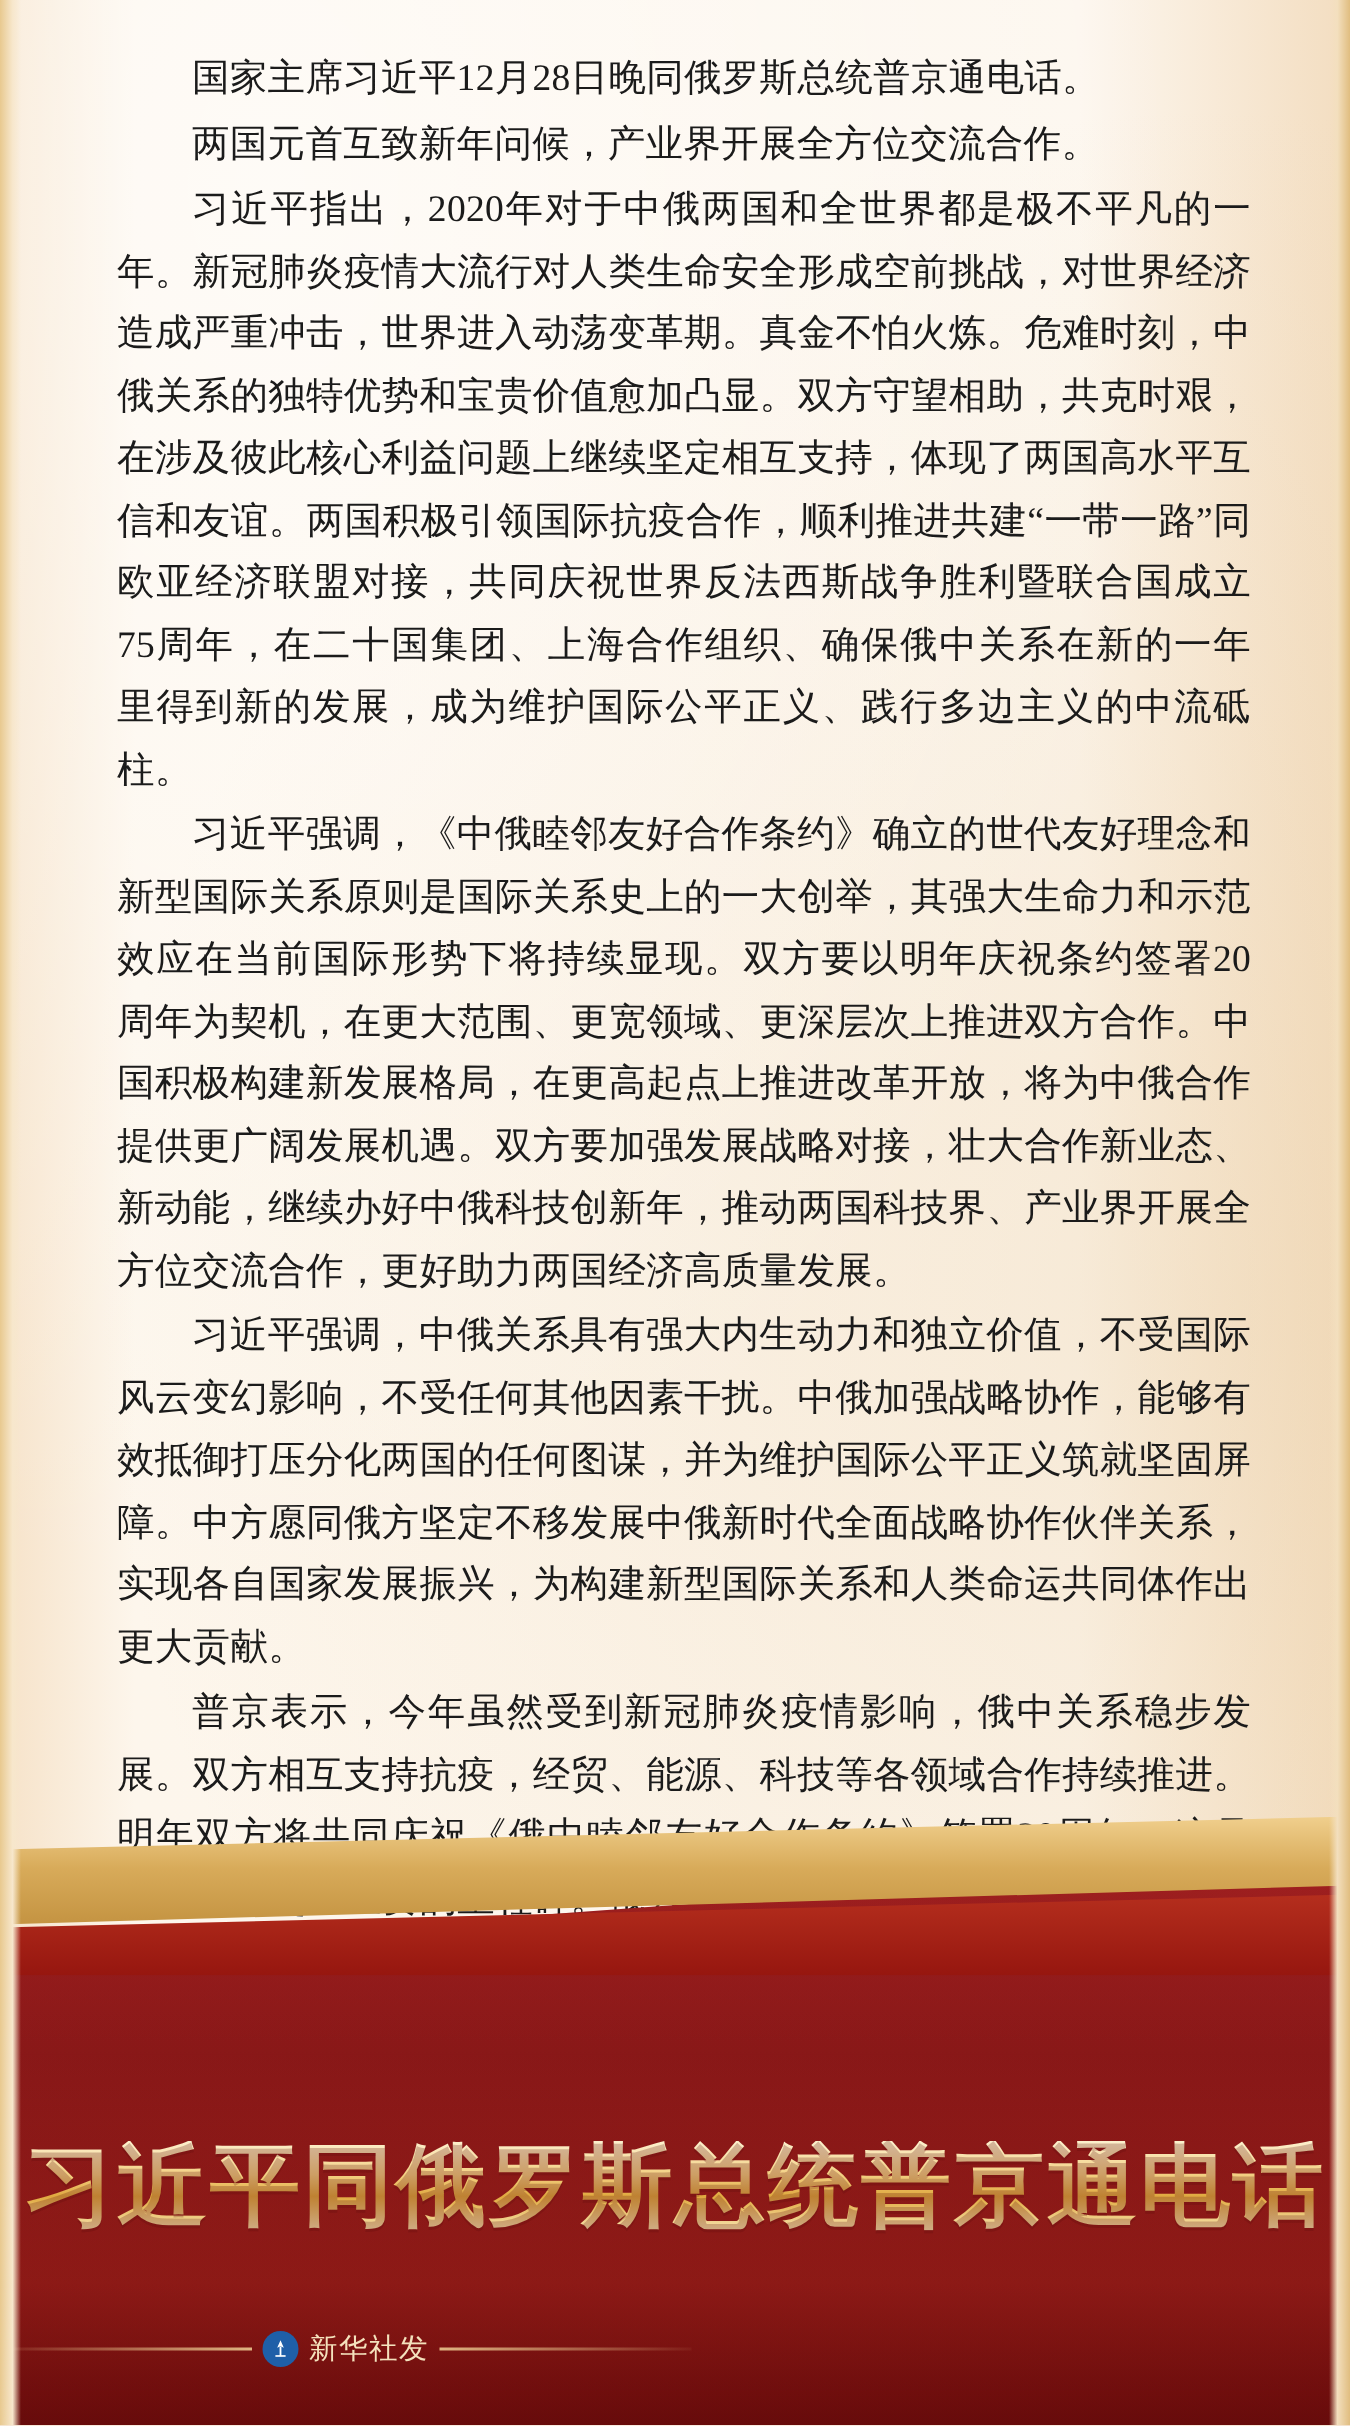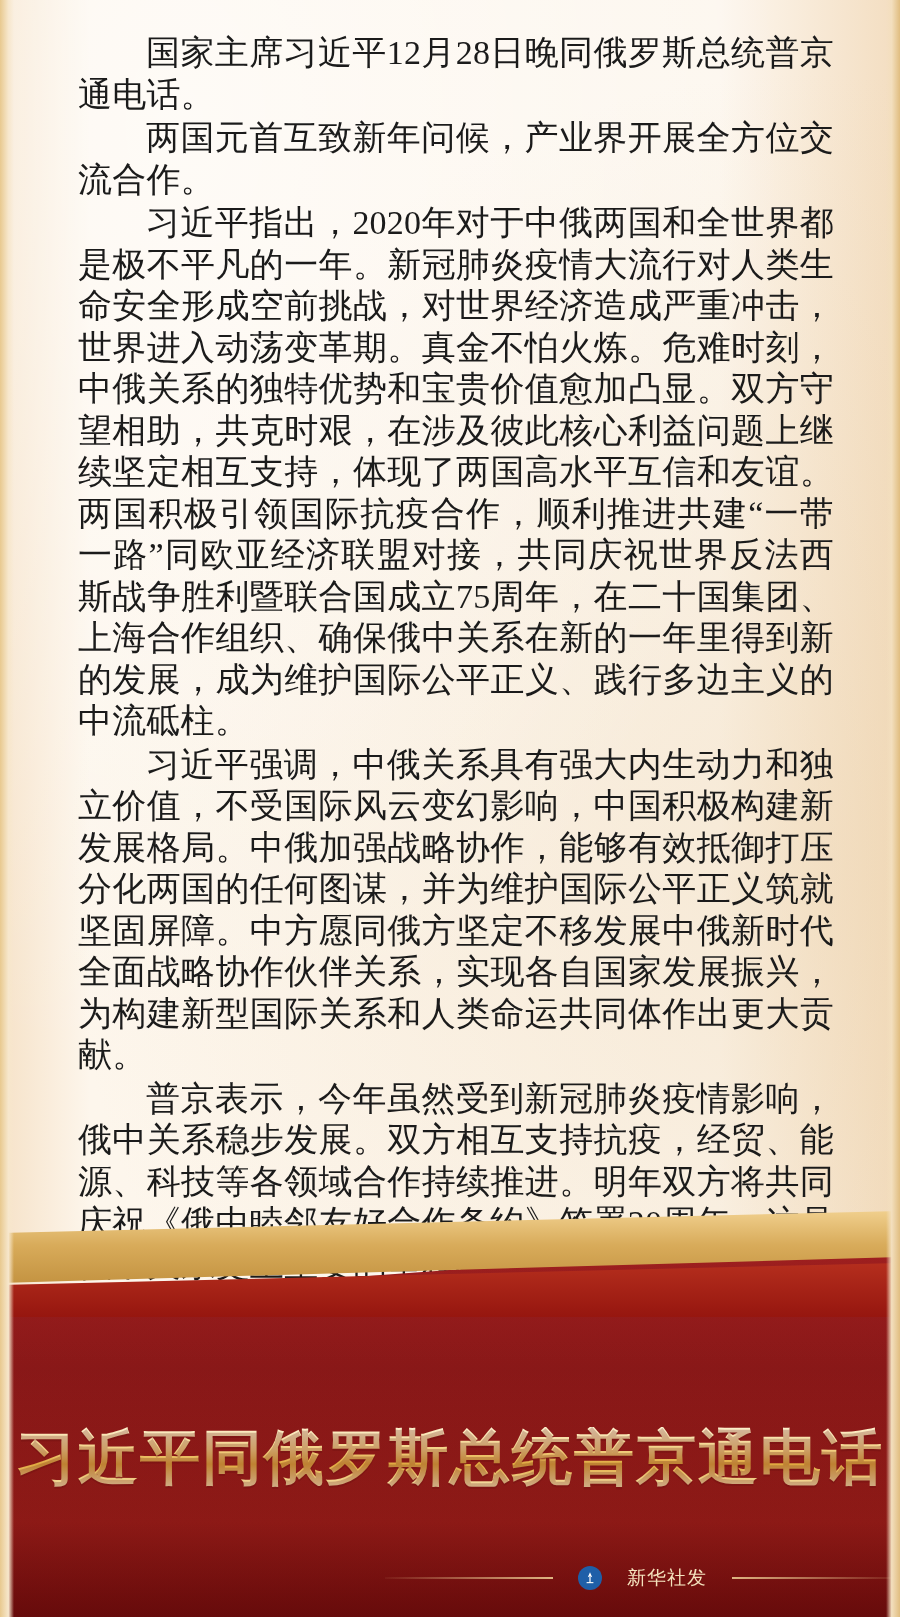--- a/index.html
+++ b/index.html
@@ -49,21 +49,21 @@
   }
 
   .article {
     position: absolute;
     left: 78px;
     top: 32px;
     width: 756px;
   }
   .article p {
     margin: 0 0 2px 0;
-    font-size: 34px;
+    font-size: 25px;
     line-height: 41.5px;
     color: #1b1b1b;
     text-align: justify;
     text-justify: inter-ideograph;
     text-indent: 2em;
     letter-spacing: 0.2px;
     font-family: "Liberation Serif", "DejaVu Serif", serif;
   }
 
   
@@ -121,25 +121,25 @@
     -webkit-background-clip: text;
     background-clip: text;
     color: transparent;
     -webkit-text-fill-color: transparent;
     text-shadow: 0 2px 0 rgba(90,10,10,0.25);
   }
   .credit-row {
     position: absolute;
     left: 0;
     right: 0;
-    bottom: 26px;
+    bottom: 38px;
     display: flex;
     align-items: center;
-    justify-content: flex-end;
-    gap: 25px;
+    justify-content: flex-start;
+    gap: 7px;
   }
   .rule {
     width: 168px;
     height: 2px;
     background: linear-gradient(to right, rgba(240,210,150,0.05), rgba(240,210,150,0.85));
   }
   .rule.right {
     background: linear-gradient(to left, rgba(240,210,150,0.05), rgba(240,210,150,0.85));
   }
   .logo-badge {
@@ -165,21 +165,22 @@
 
 <div class="poster">
   <div class="paper-tint"></div>
   <div class="edge-left"></div>
   <div class="edge-right"></div>
 
   <div class="article">
     <p>国家主席习近平12月28日晚同俄罗斯总统普京通电话。</p>
     <p>两国元首互致新年问候，产业界开展全方位交流合作。</p>
     <p>习近平指出，2020年对于中俄两国和全世界都是极不平凡的一年。新冠肺炎疫情大流行对人类生命安全形成空前挑战，对世界经济造成严重冲击，世界进入动荡变革期。真金不怕火炼。危难时刻，中俄关系的独特优势和宝贵价值愈加凸显。双方守望相助，共克时艰，在涉及彼此核心利益问题上继续坚定相互支持，体现了两国高水平互信和友谊。两国积极引领国际抗疫合作，顺利推进共建“一带一路”同欧亚经济联盟对接，共同庆祝世界反法西斯战争胜利暨联合国成立75周年，在二十国集团、上海合作组织、确保俄中关系在新的一年里得到新的发展，成为维护国际公平正义、践行多边主义的中流砥柱。</p>
-    <p>习近平强调，中俄关系具有强大内生动力和独立价值，不受国际风云变幻影响，中国积极构建新发展格局。中俄加强战略协作，能够有效抵御打压分化两国的任何图谋，并为维护国际公平正义筑就坚固屏障。中方愿同俄方坚定不移发展中俄新时代全面战略协作伙伴关系，实现各自国家发展振兴，为构建新型国际关系和人类命运共同体作出更大贡献。</p>
+    <p>习近平强调，《中俄睦邻友好合作条约》确立的世代友好理念和新型国际关系原则是国际关系史上的一大创举，其强大生命力和示范效应在当前国际形势下将持续显现。双方要以明年庆祝条约签署20周年为契机，在更大范围、更宽领域、更深层次上推进双方合作。中国积极构建新发展格局，在更高起点上推进改革开放，将为中俄合作提供更广阔发展机遇。双方要加强发展战略对接，壮大合作新业态、新动能，继续办好中俄科技创新年，推动两国科技界、产业界开展全方位交流合作，更好助力两国经济高质量发展。</p>
+    <p>习近平强调，中俄关系具有强大内生动力和独立价值，不受国际风云变幻影响，不受任何其他因素干扰。中俄加强战略协作，能够有效抵御打压分化两国的任何图谋，并为维护国际公平正义筑就坚固屏障。中方愿同俄方坚定不移发展中俄新时代全面战略协作伙伴关系，实现各自国家发展振兴，为构建新型国际关系和人类命运共同体作出更大贡献。</p>
     <p>普京表示，今年虽然受到新冠肺炎疫情影响，俄中关系稳步发展。双方相互支持抗疫，经贸、能源、科技等各领域合作持续推进。明年双方将共同庆祝《俄中睦邻友好合作条约》签署20周年，这是俄中关系史上重要的里程碑。俄方坚定不移致力于推动俄中全面战略协作伙伴关系高水平发展。我愿同你继续发挥战略引领作用，确保俄中关系在新的一年里得到新的发展。俄方愿同中方继续在涉及彼此核心利益的问题上相互坚定支持，密切在国际事务中的战略协调与合作，为维护全球战略稳定作出贡献。</p>
     <p>两国元首同意继续通过各种方式保持经常性沟通。</p>
   </div>
 
   <div class="banner">
     <div class="banner-bg"></div>
     <div class="banner-bg2"></div>
     <div class="gold-stripe"></div>
     <div class="gold-stripe2"></div>
 

